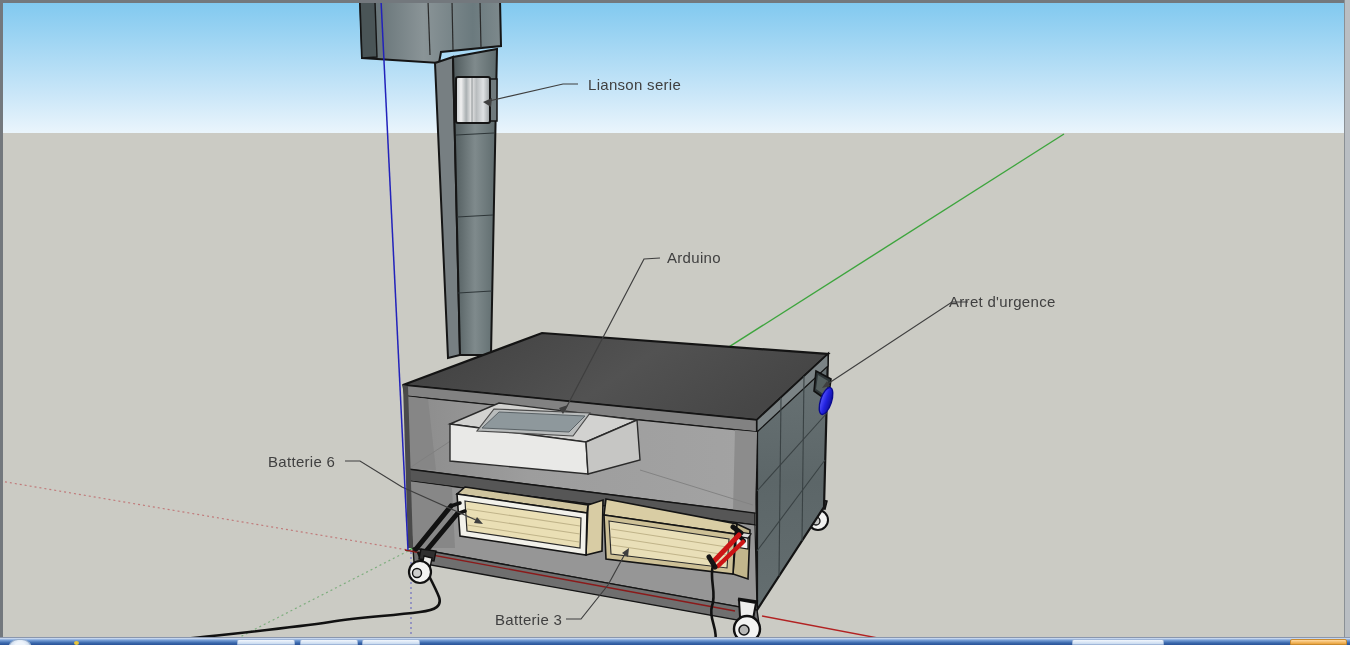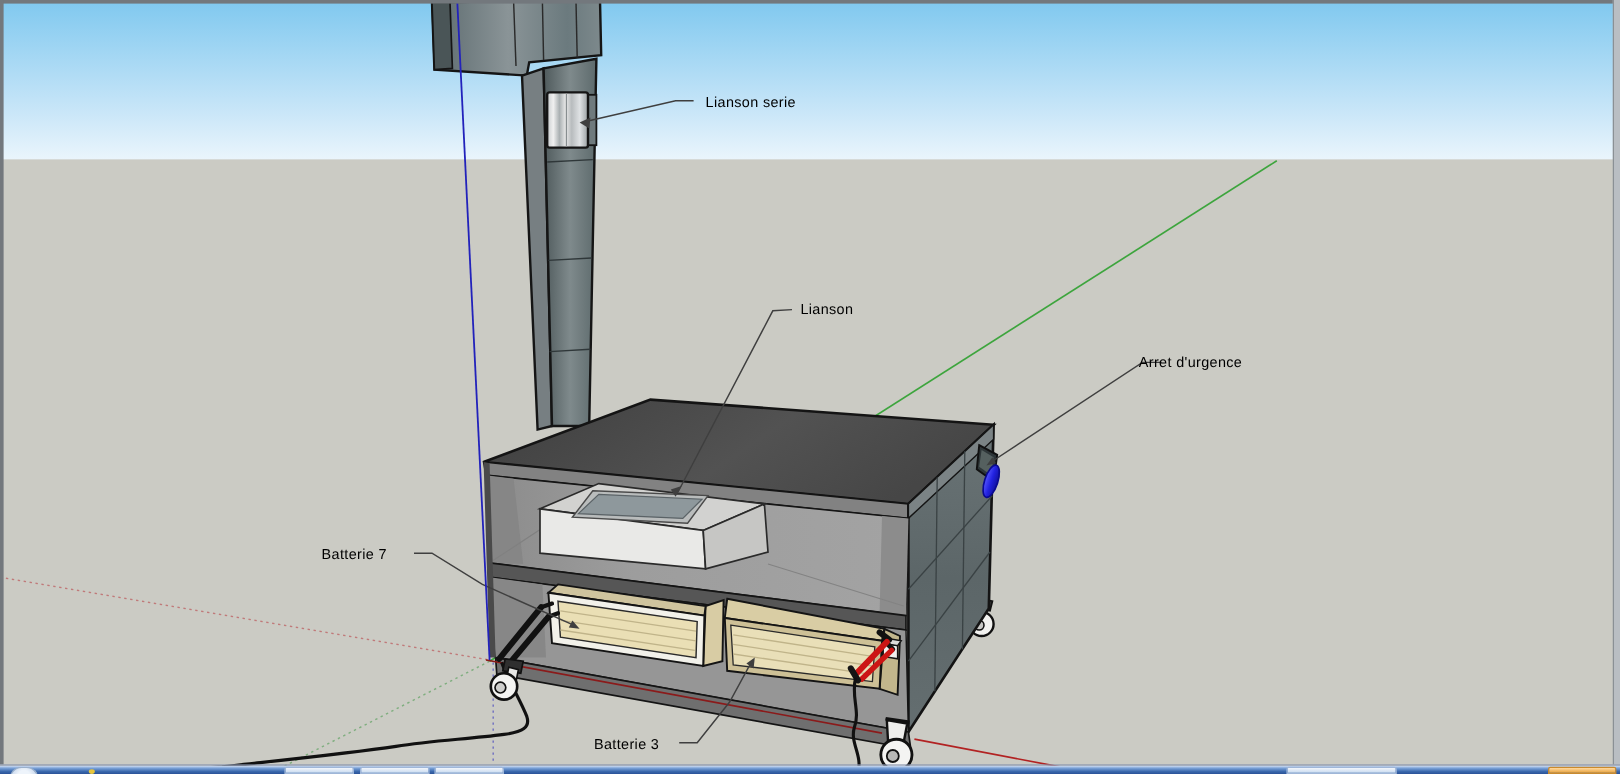--- a/index.html
+++ b/index.html
@@ -1,19 +1,19 @@
 <!DOCTYPE html>
 <html><head>
 <meta charset="utf-8">
 <style>
   html,body{margin:0;padding:0;background:#888;}
   .stage{position:relative;width:1350px;height:645px;overflow:hidden;
          font-family:"Liberation Sans",sans-serif;background:#cbcbc4;}
   .viewport-svg{position:absolute;left:0;top:0;}
-  .anno{position:absolute;color:#000000;font-size:12px;line-height:16px;
+  .anno{position:absolute;color:#404040;font-size:15px;line-height:16px;
         letter-spacing:0.3px;white-space:nowrap;cursor:default;}
   .border-top{position:absolute;left:0;top:0;width:1350px;height:3px;background:#73787d;}
   .border-left{position:absolute;left:0;top:0;width:3px;height:637px;background:#73787d;}
   .border-right{position:absolute;right:0;top:0;width:5px;height:637px;
         background:#b9bec3;border-left:1px solid #8a9095;}
   .taskbar{position:absolute;left:0;top:637px;width:1350px;height:8px;
         background:linear-gradient(#dce6f5 0%,#7ba2d8 30%,#3a68ac 70%,#2a5298 100%);
         border-top:1px solid #8a96ad;box-sizing:border-box;}
   .tb-btn{position:absolute;top:1px;height:6px;border-radius:2px 2px 0 0;
         background:linear-gradient(#f2f6fc,#c8daf0);border:1px solid #9fb6d8;box-sizing:border-box;}
@@ -235,23 +235,23 @@
     <polyline points="345,461 360,461 402,487 478,521"></polyline>
     <polygon points="483,524 474,523 477,517" fill="#3f3f3f" stroke="none"></polygon>
     <polyline points="566,619 581,619 608,585 626,552"></polyline>
     <polygon points="629,548 628,557 622,553" fill="#3f3f3f" stroke="none"></polygon>
   </g>
 
   <line x1="381" y1="0" x2="408" y2="550" stroke="#2222bb" stroke-width="1.5"></line>
 </svg>
 
 <div class="anno" style="left:588px;top:77px">Lianson serie</div>
-<div class="anno" style="left:667px;top:250px">Lianson</div>
+<div class="anno" style="left:667px;top:250px">Arduino</div>
 <div class="anno" style="left:949px;top:294px">Arret d'urgence</div>
-<div class="anno" style="left:268px;top:454px">Batterie 7</div>
+<div class="anno" style="left:268px;top:454px">Batterie 6</div>
 <div class="anno" style="left:495px;top:612px">Batterie 3</div>
 
 <div class="border-top"></div>
 <div class="border-left"></div>
 <div class="border-right"></div>
 
 <div class="taskbar">
   <div class="tb-orb"></div>
   <div class="tb-dot"></div>
   <div class="tb-btn" style="left:237px;width:58px"></div>

